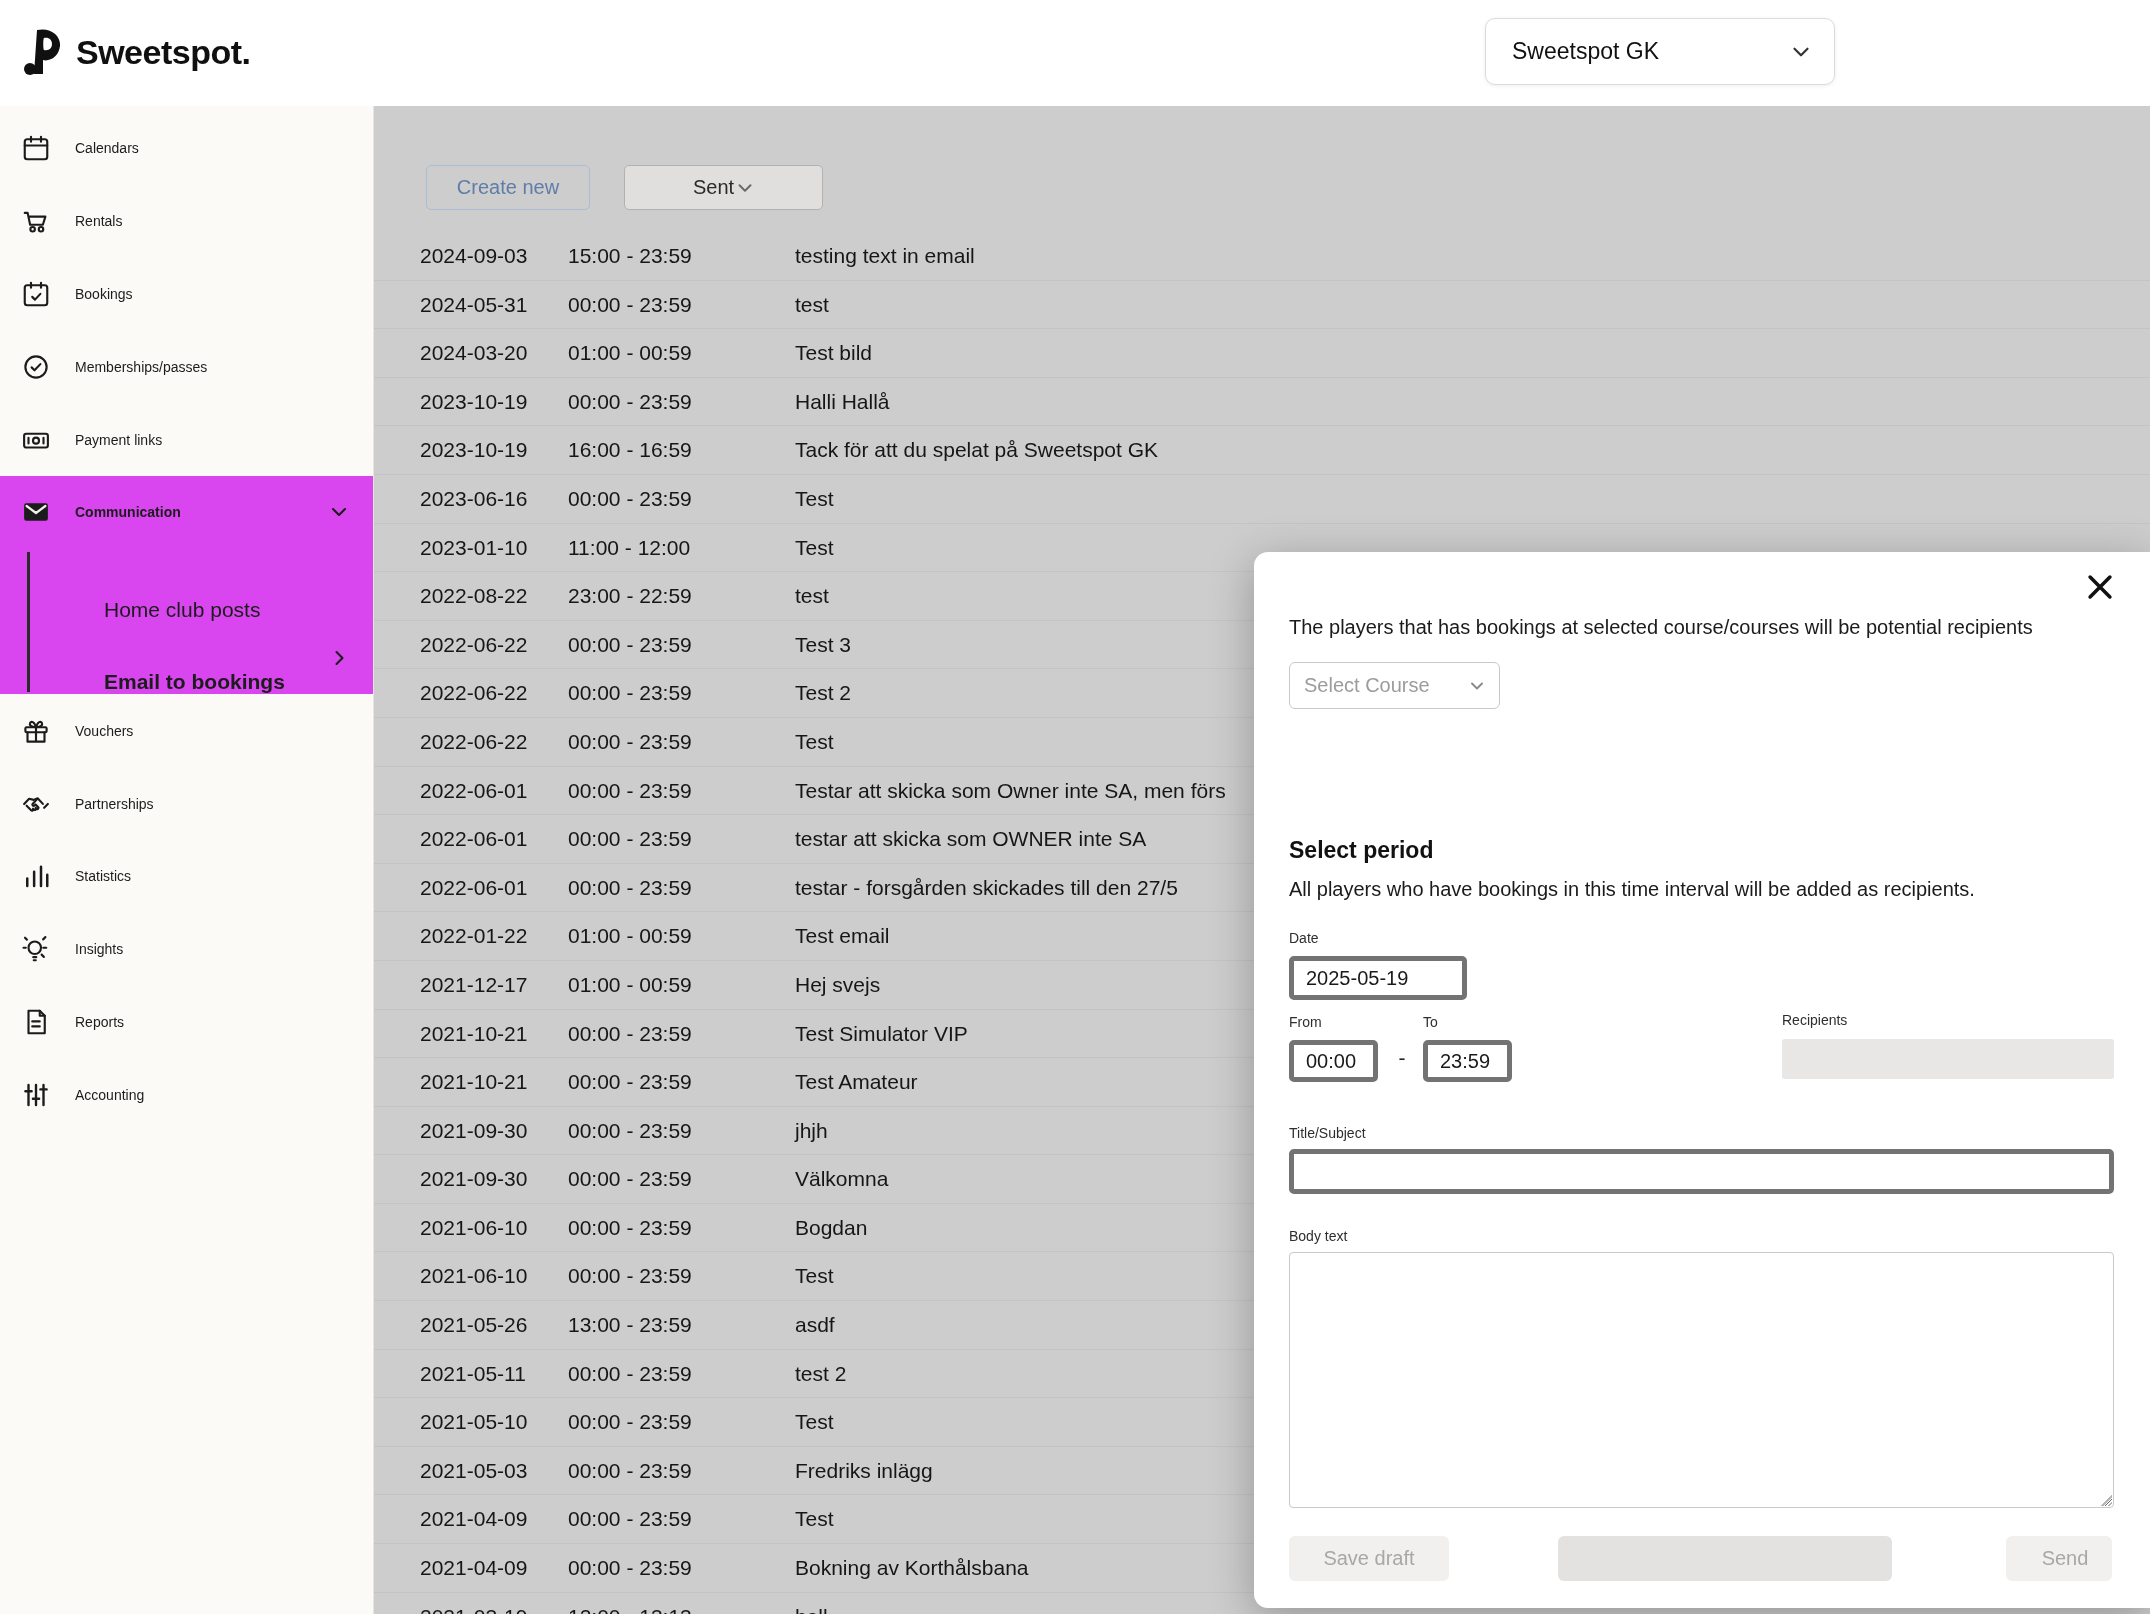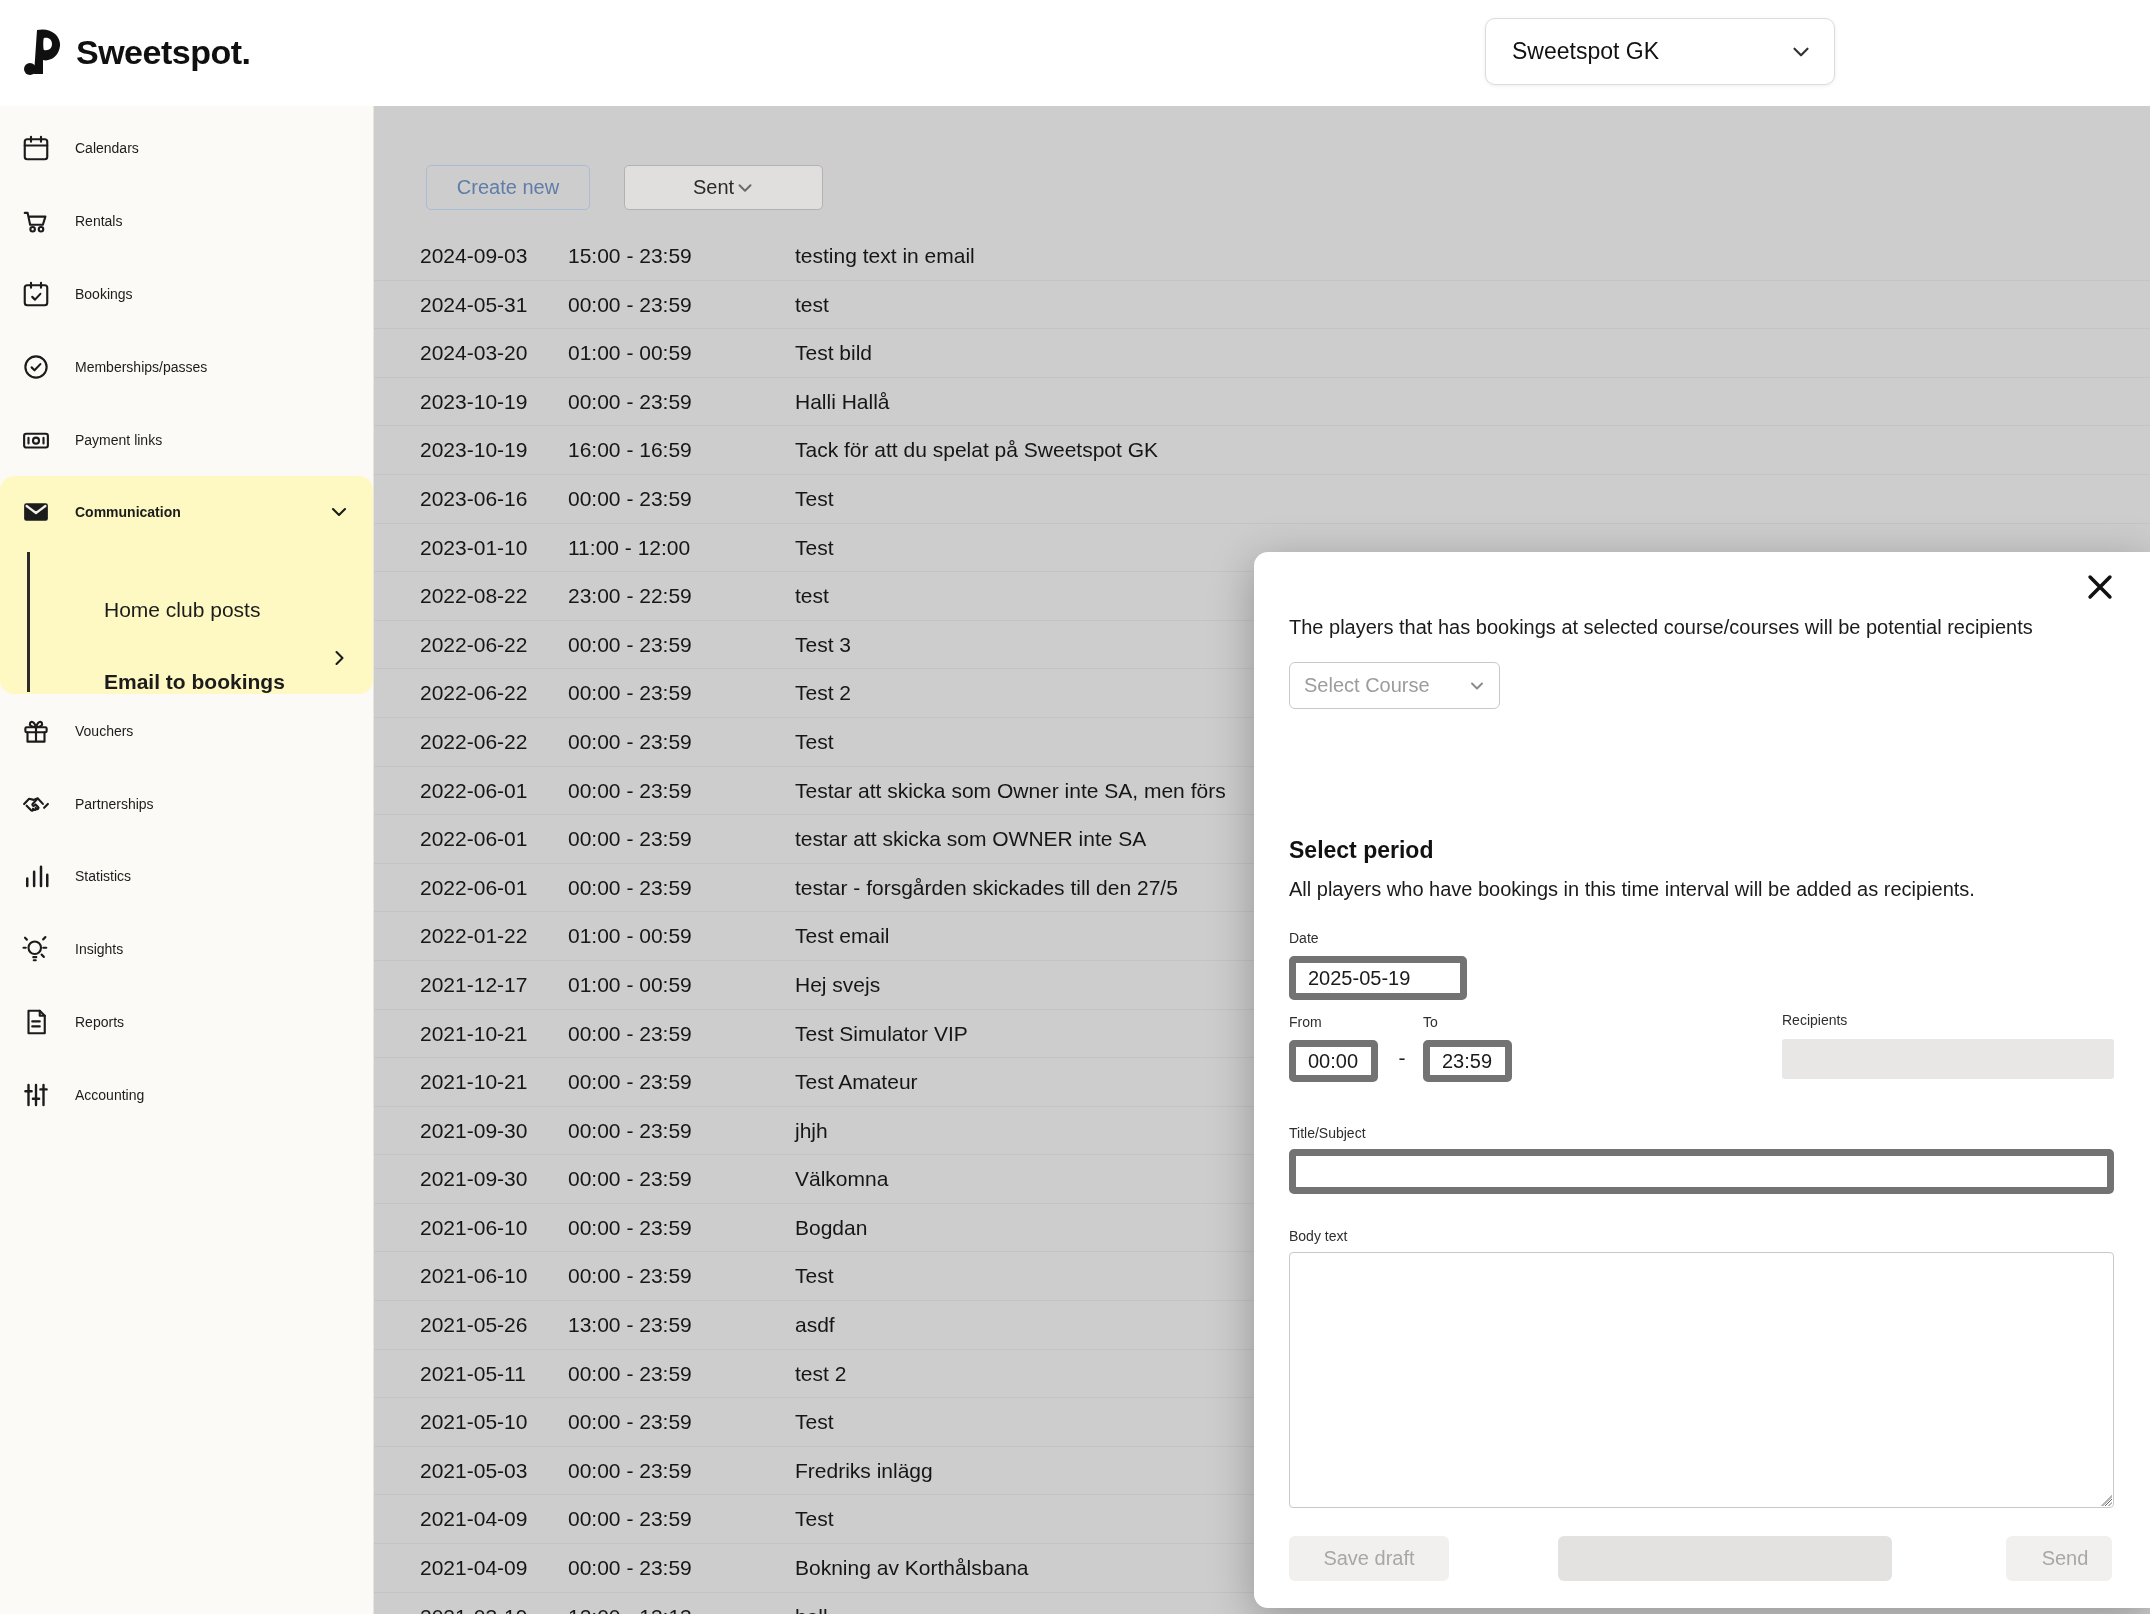--- a/index.html
+++ b/index.html
@@ -28,21 +28,21 @@
     background:#fbfaf7; border-right:1px solid #e7e5e0; z-index:4;
     padding-top:6px;
   }
   .side-item {
     position:relative; height:72.8px; display:flex; align-items:center;
     padding-left:21px; cursor:pointer;
   }
   .side-item .lbl { font-size:14px; color:#1c1c1c; margin-left:24px; }
   .side-item .ic { width:30px; height:30px; flex:0 0 30px; }
   .side-item .chev { position:absolute; right:22px; top:24px; }
-  .comm-block { background:#fef9c3; position:relative;border-radius:14px; }
+  .comm-block { background:#d946ef; position:relative; }
   .comm-block .rail { position:absolute; left:27px; top:76px; width:3px; height:140px; background:#2b2b2b; }
   .side-sub {
     position:relative; height:72.8px; display:flex; align-items:flex-end;
     padding-left:104px; cursor:pointer;
   }
   .side-sub .lbl { font-size:21px; color:#1c1c1c; }
   .bold { font-weight:700; }
   .side-sub .chev { position:absolute; right:22px; top:24px; }
   
   .main { position:absolute; left:374px; top:106px; width:1776px; height:1508px; background:#cdcdcd; overflow:hidden; }
@@ -82,21 +82,21 @@
   .m-period-title { position:absolute; left:35px; top:285px; font-size:23px; font-weight:700; color:#111; }
   .m-period-desc { position:absolute; left:35px; top:326px; font-size:20px; color:#1b1b1b; }
   .m-lbl { position:absolute; font-size:14px; color:#2e2e2e; }
   .l-date { left:35px; top:378px; }
   .l-from { left:35px; top:462px; }
   .l-to   { left:169px; top:462px; }
   .l-recip{ left:528px; top:460px; }
   .l-title{ left:35px; top:573px; }
   .l-body { left:35px; top:676px; }
   .m-input {
-    position:absolute; border:7px solid #737373; border-radius:5px;
+    position:absolute; border:5px solid #737373; border-radius:5px;
     font-size:20px; font-family:inherit; color:#1a1a1a; padding:0 12px; background:#fff;
   }
   .i-date { left:35px; top:404px; width:178px; height:44px; }
   .i-from { left:35px; top:488px; width:89px; height:42px; }
   .i-to   { left:169px; top:488px; width:89px; height:42px; }
   .i-title{ left:35px; top:597px; width:825px; height:45px; }
   .m-dash { position:absolute; left:138px; top:494px; width:20px; text-align:center; font-size:21px; color:#222; }
   .i-recip{ position:absolute; left:528px; top:487px; width:332px; height:40px; background:#e9e7e6; border-radius:3px; }
   .i-body {
     position:absolute; left:35px; top:700px; width:825px; height:256px;

